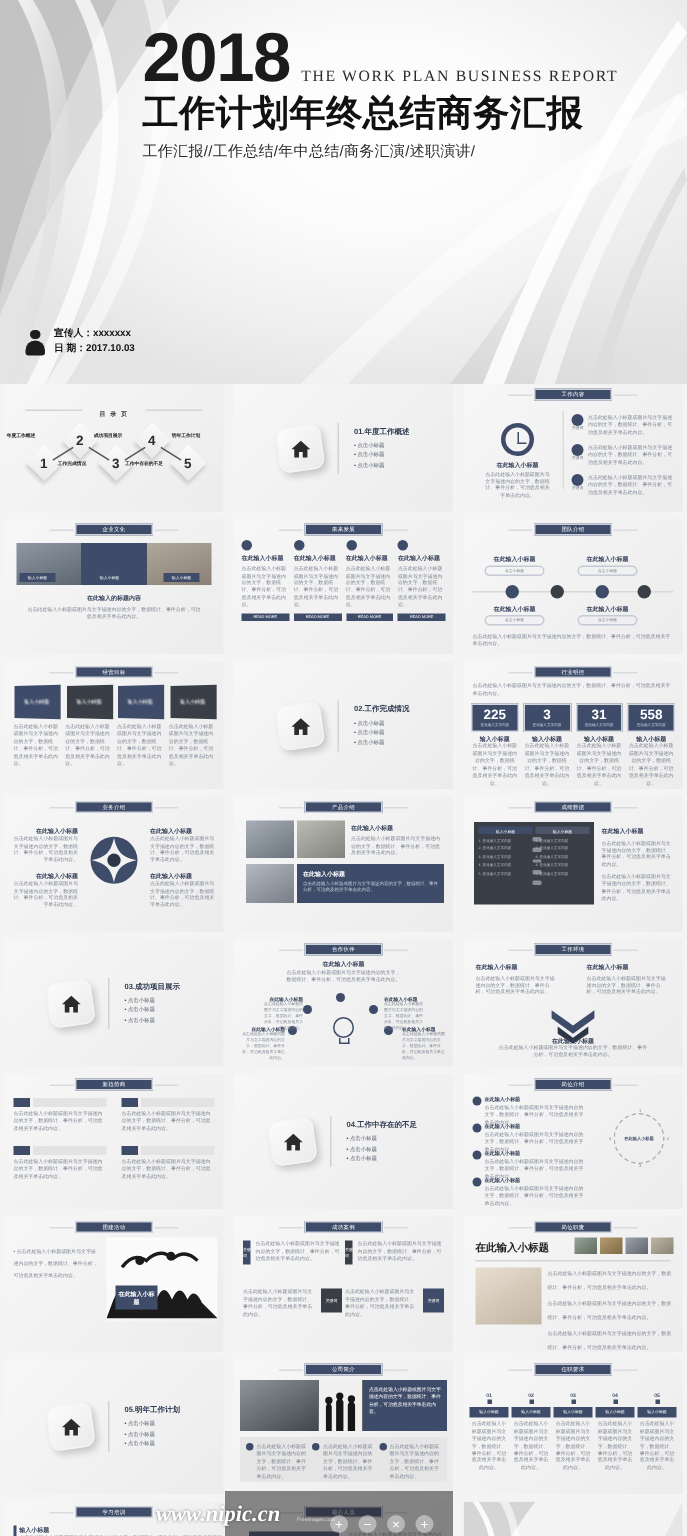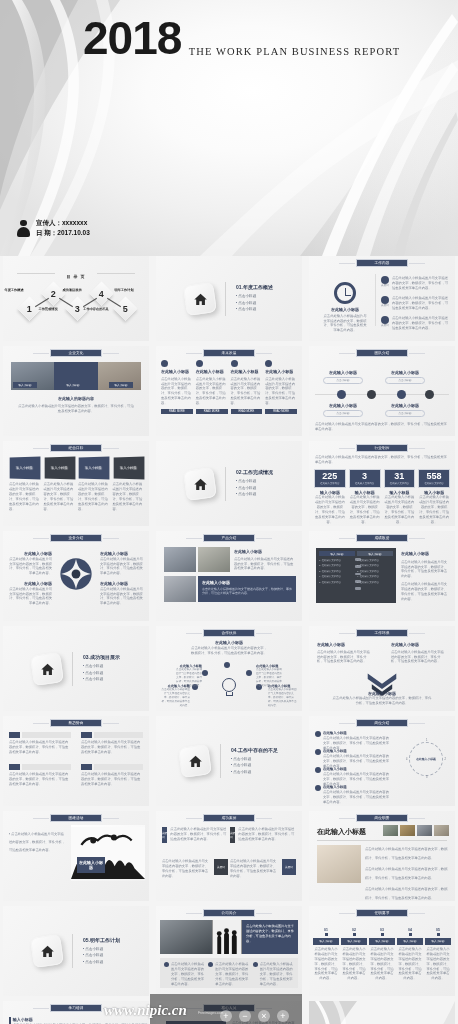--- a/index.html
+++ b/index.html
@@ -14,21 +14,21 @@
   
   .hero {
     position:relative; width:458px; height:256px;
     background:
       radial-gradient(ellipse 300px 180px at 55% 35%, #ffffff 0%, #fbfbfb 35%, #f0f0f0 70%, #e4e4e4 100%),
       linear-gradient(160deg,#b9b9b9 0%, #d6d6d6 18%, #f2f2f2 42%, #ffffff 60%, #ededed 78%, #c9c9c9 100%);
     overflow:hidden;
   }
   .hero svg.wisps { position:absolute; inset:0; width:458px; height:256px; }
 
-  .hero-text { position:absolute; left:83px; top:15px; }
+  .hero-text { position:absolute; left:95px; top:15px; }
   .year {
     font-size:46px; font-weight:bold; letter-spacing:-1px;
     color:#1b1b1b; line-height:1; display:inline-block;
     font-family:"Liberation Sans", sans-serif;
   }
   .eng {
     display:inline-block; font-size:10.5px; letter-spacing:1.1px;
     color:#2a2a2a; vertical-align:bottom; padding-bottom:4px; margin-left:3px;
     font-family:"Liberation Serif", serif;
   }
@@ -236,20 +236,22 @@
     <path d="M458,70 C420,124 390,190 370,256 L356,256 C378,188 412,120 452,62 Z" fill="#ffffff" opacity=".6"></path>
     <path d="M458,120 C436,160 414,210 404,256 L394,256 C406,208 430,156 456,112 Z" fill="#dcdcdc" opacity=".8"></path>
     <path d="M200,256 C260,200 330,130 458,60 L458,90 C340,150 278,206 232,256 Z" fill="#ffffff" opacity=".45"></path>
   </svg>
 
   <div class="hero-text">
     <div>
       <span class="year">2018</span>
       <span class="eng">THE WORK PLAN BUSINESS REPORT</span>
     </div>
+    <div class="cn-title">工作计划年终总结商务汇报</div>
+    <div class="cn-sub">工作汇报//工作总结/年中总结/商务汇演/述职演讲/</div>
   </div>
 
   <div class="presenter">
     <span class="person-icon">
       <span class="head"></span>
         <span class="body"></span>
     </span>
     <div class="presenter-lines">
       <div>宣传人：xxxxxxx</div>
       <div>日  期：2017.10.03</div>

